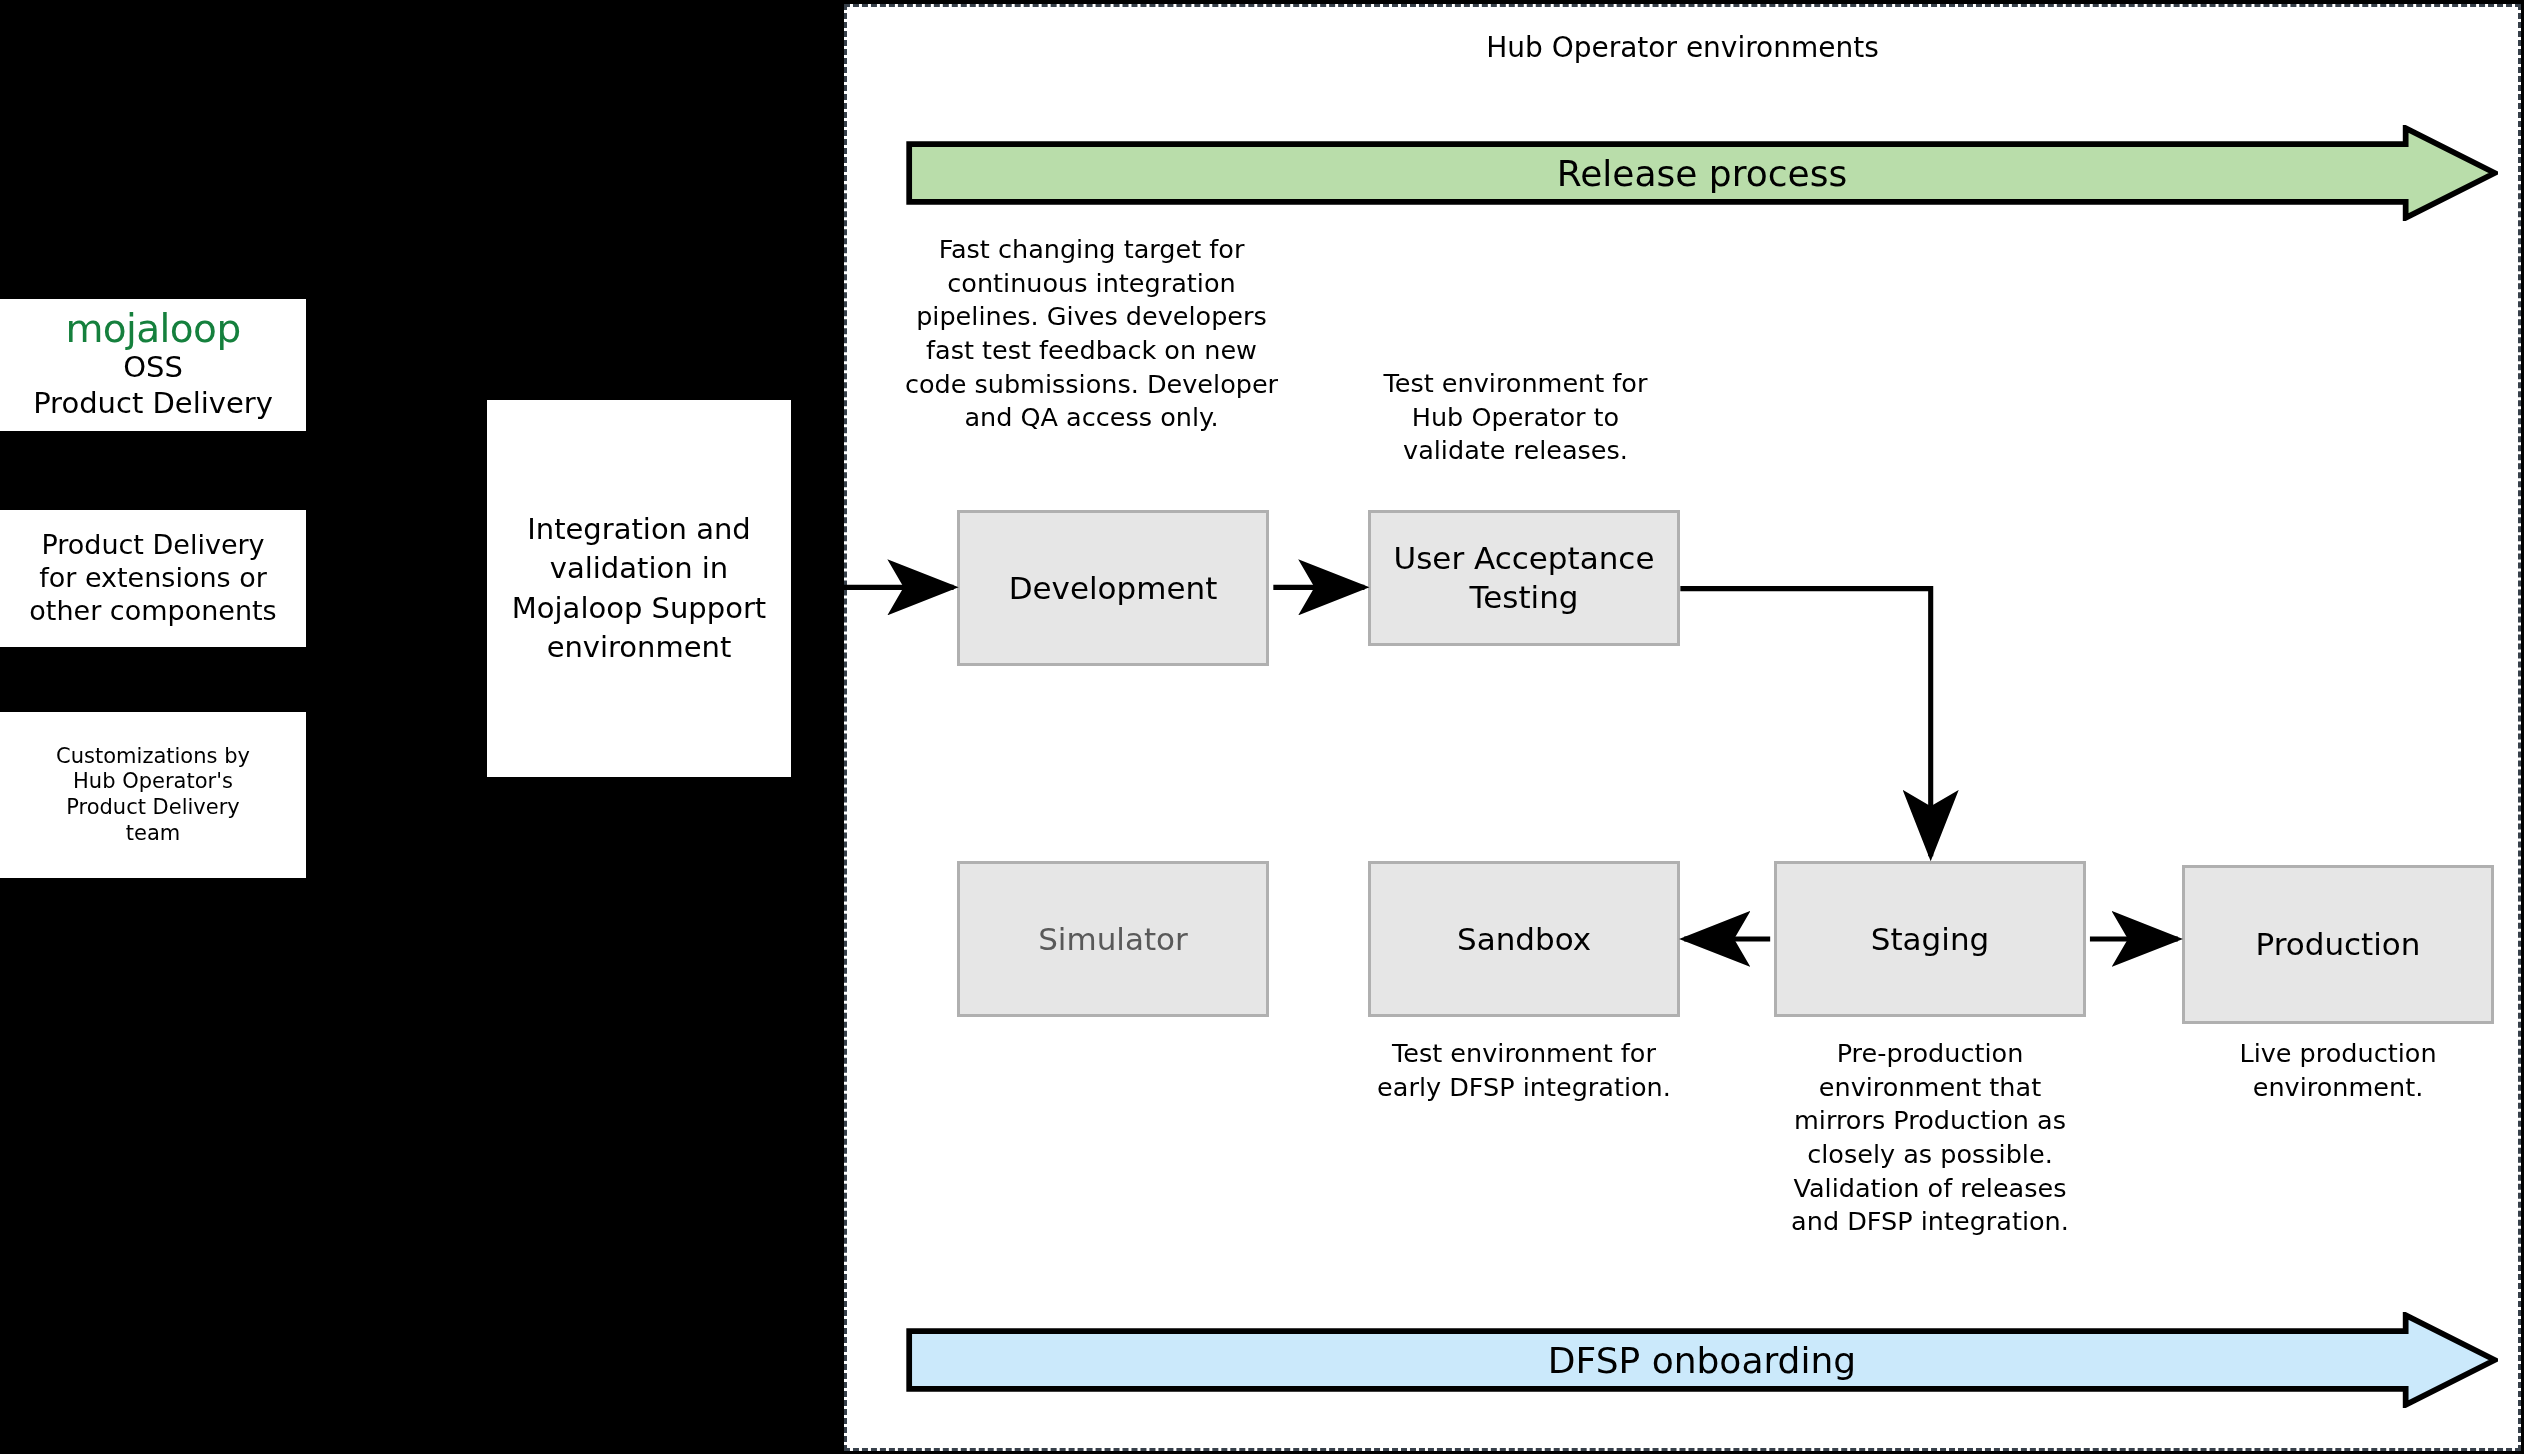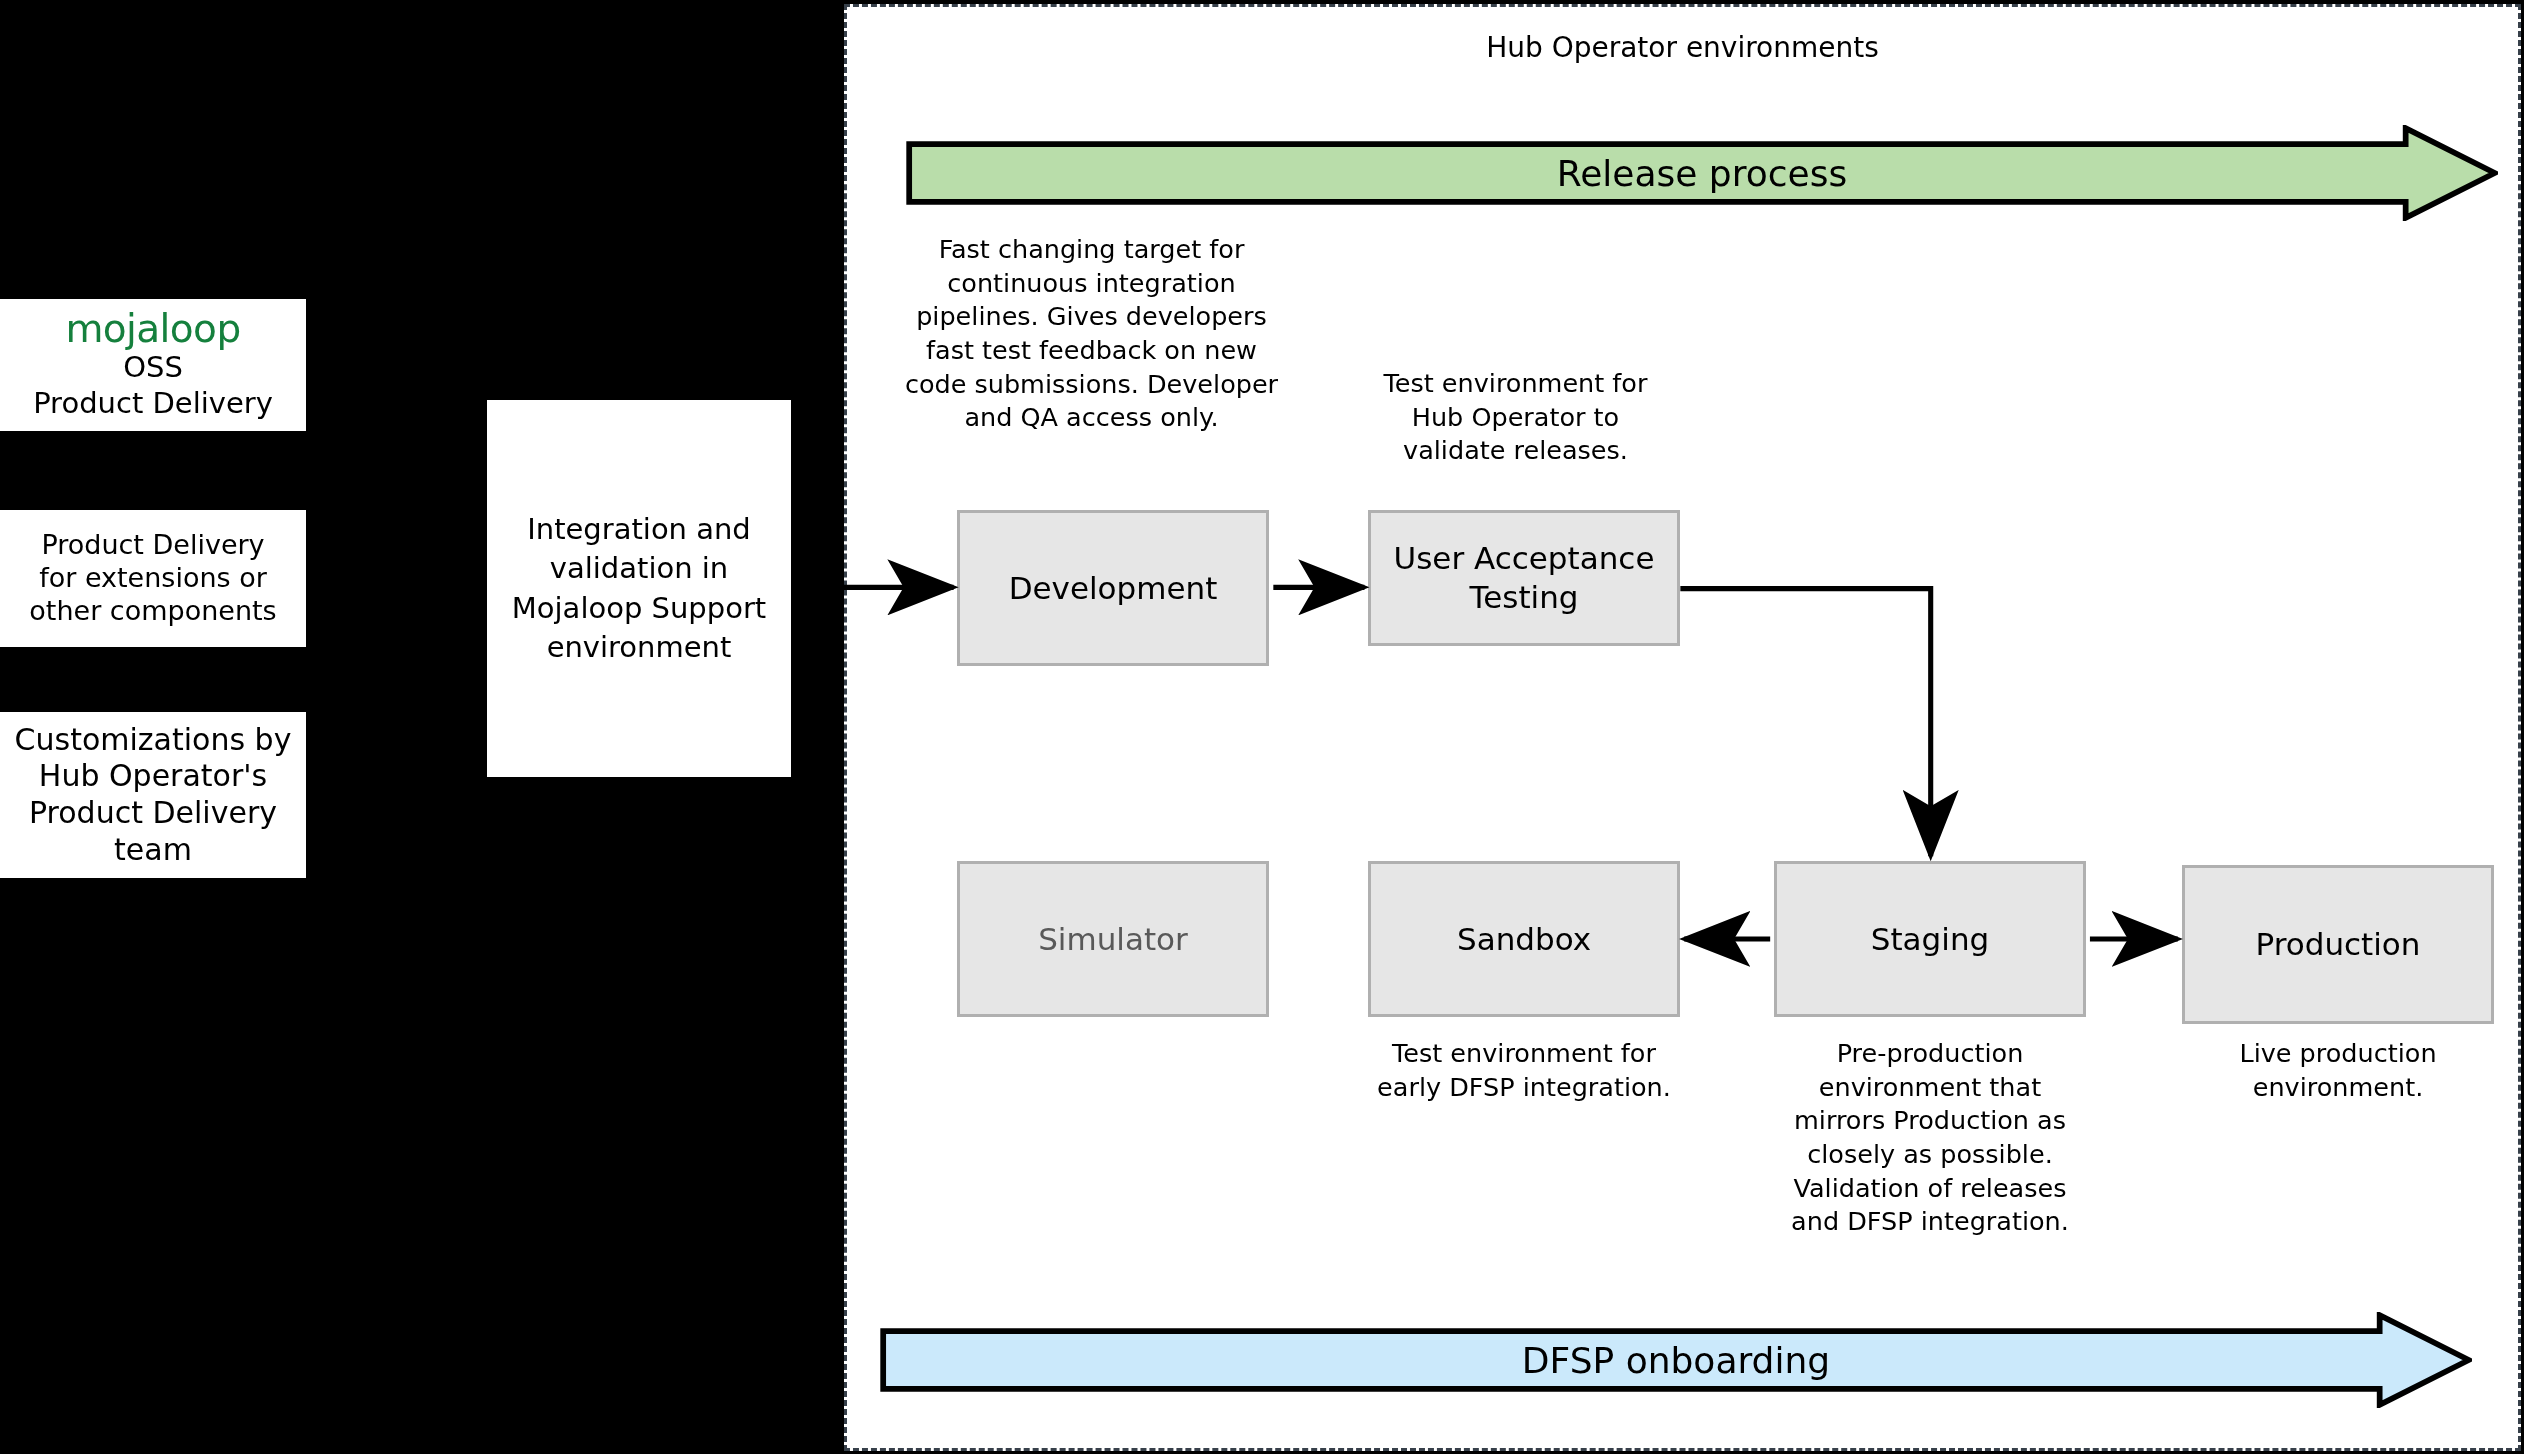--- a/index.html
+++ b/index.html
@@ -59,21 +59,21 @@
   </div>
 
   <div class="legend-box" style="left:0px;top:510px;width:306px;height:137px;font-size:27px;">
     <div class="inner">
       <div>Product Delivery</div>
       <div>for extensions or</div>
       <div>other components</div>
     </div>
   </div>
 
-  <div class="legend-box" style="left:0px;top:712px;width:306px;height:166px;font-size:30px;">
+  <div class="legend-box" style="left:0px;top:712px;width:306px;height:166px;font-size:21px;">
     <div class="inner">
       <div>Customizations by</div>
       <div>Hub Operator's</div>
       <div>Product Delivery</div>
       <div>team</div>
     </div>
   </div>
 
   <div id="support-box" style="left:487px;top:400px;width:304px;height:377px;">
     <div>
@@ -88,21 +88,21 @@
     <div id="panel-title">Hub Operator environments</div>
   </div>
 
   <div class="banner" style="left:906px;top:125px;width:1592px;height:96px;">
     <svg viewBox="0 0 2500 150" preserveAspectRatio="none">
       <polygon points="5,30 2355,30 2355,5 2495,75 2355,145 2355,120 5,120" fill="#b9ddaa" stroke="#000000" stroke-width="9" stroke-linejoin="miter"></polygon>
     </svg>
     <span>Release process</span>
   </div>
 
-  <div class="banner" style="left:880px;top:1312px;width:1592px;height:96px;">
+  <div class="banner" style="left:906px;top:1312px;width:1592px;height:96px;">
     <svg viewBox="0 0 2500 150" preserveAspectRatio="none">
       <polygon points="5,30 2355,30 2355,5 2495,75 2355,145 2355,120 5,120" fill="#cbe9fb" stroke="#000000" stroke-width="9" stroke-linejoin="miter"></polygon>
     </svg>
     <span>DFSP onboarding</span>
   </div>
 
   <div class="cap" style="left:899px;top:233px;width:385px;">
     <span>Fast changing target for continuous integration pipelines. Gives developers fast test feedback on new code submissions. Developer and QA access only.</span>
   </div>
 

